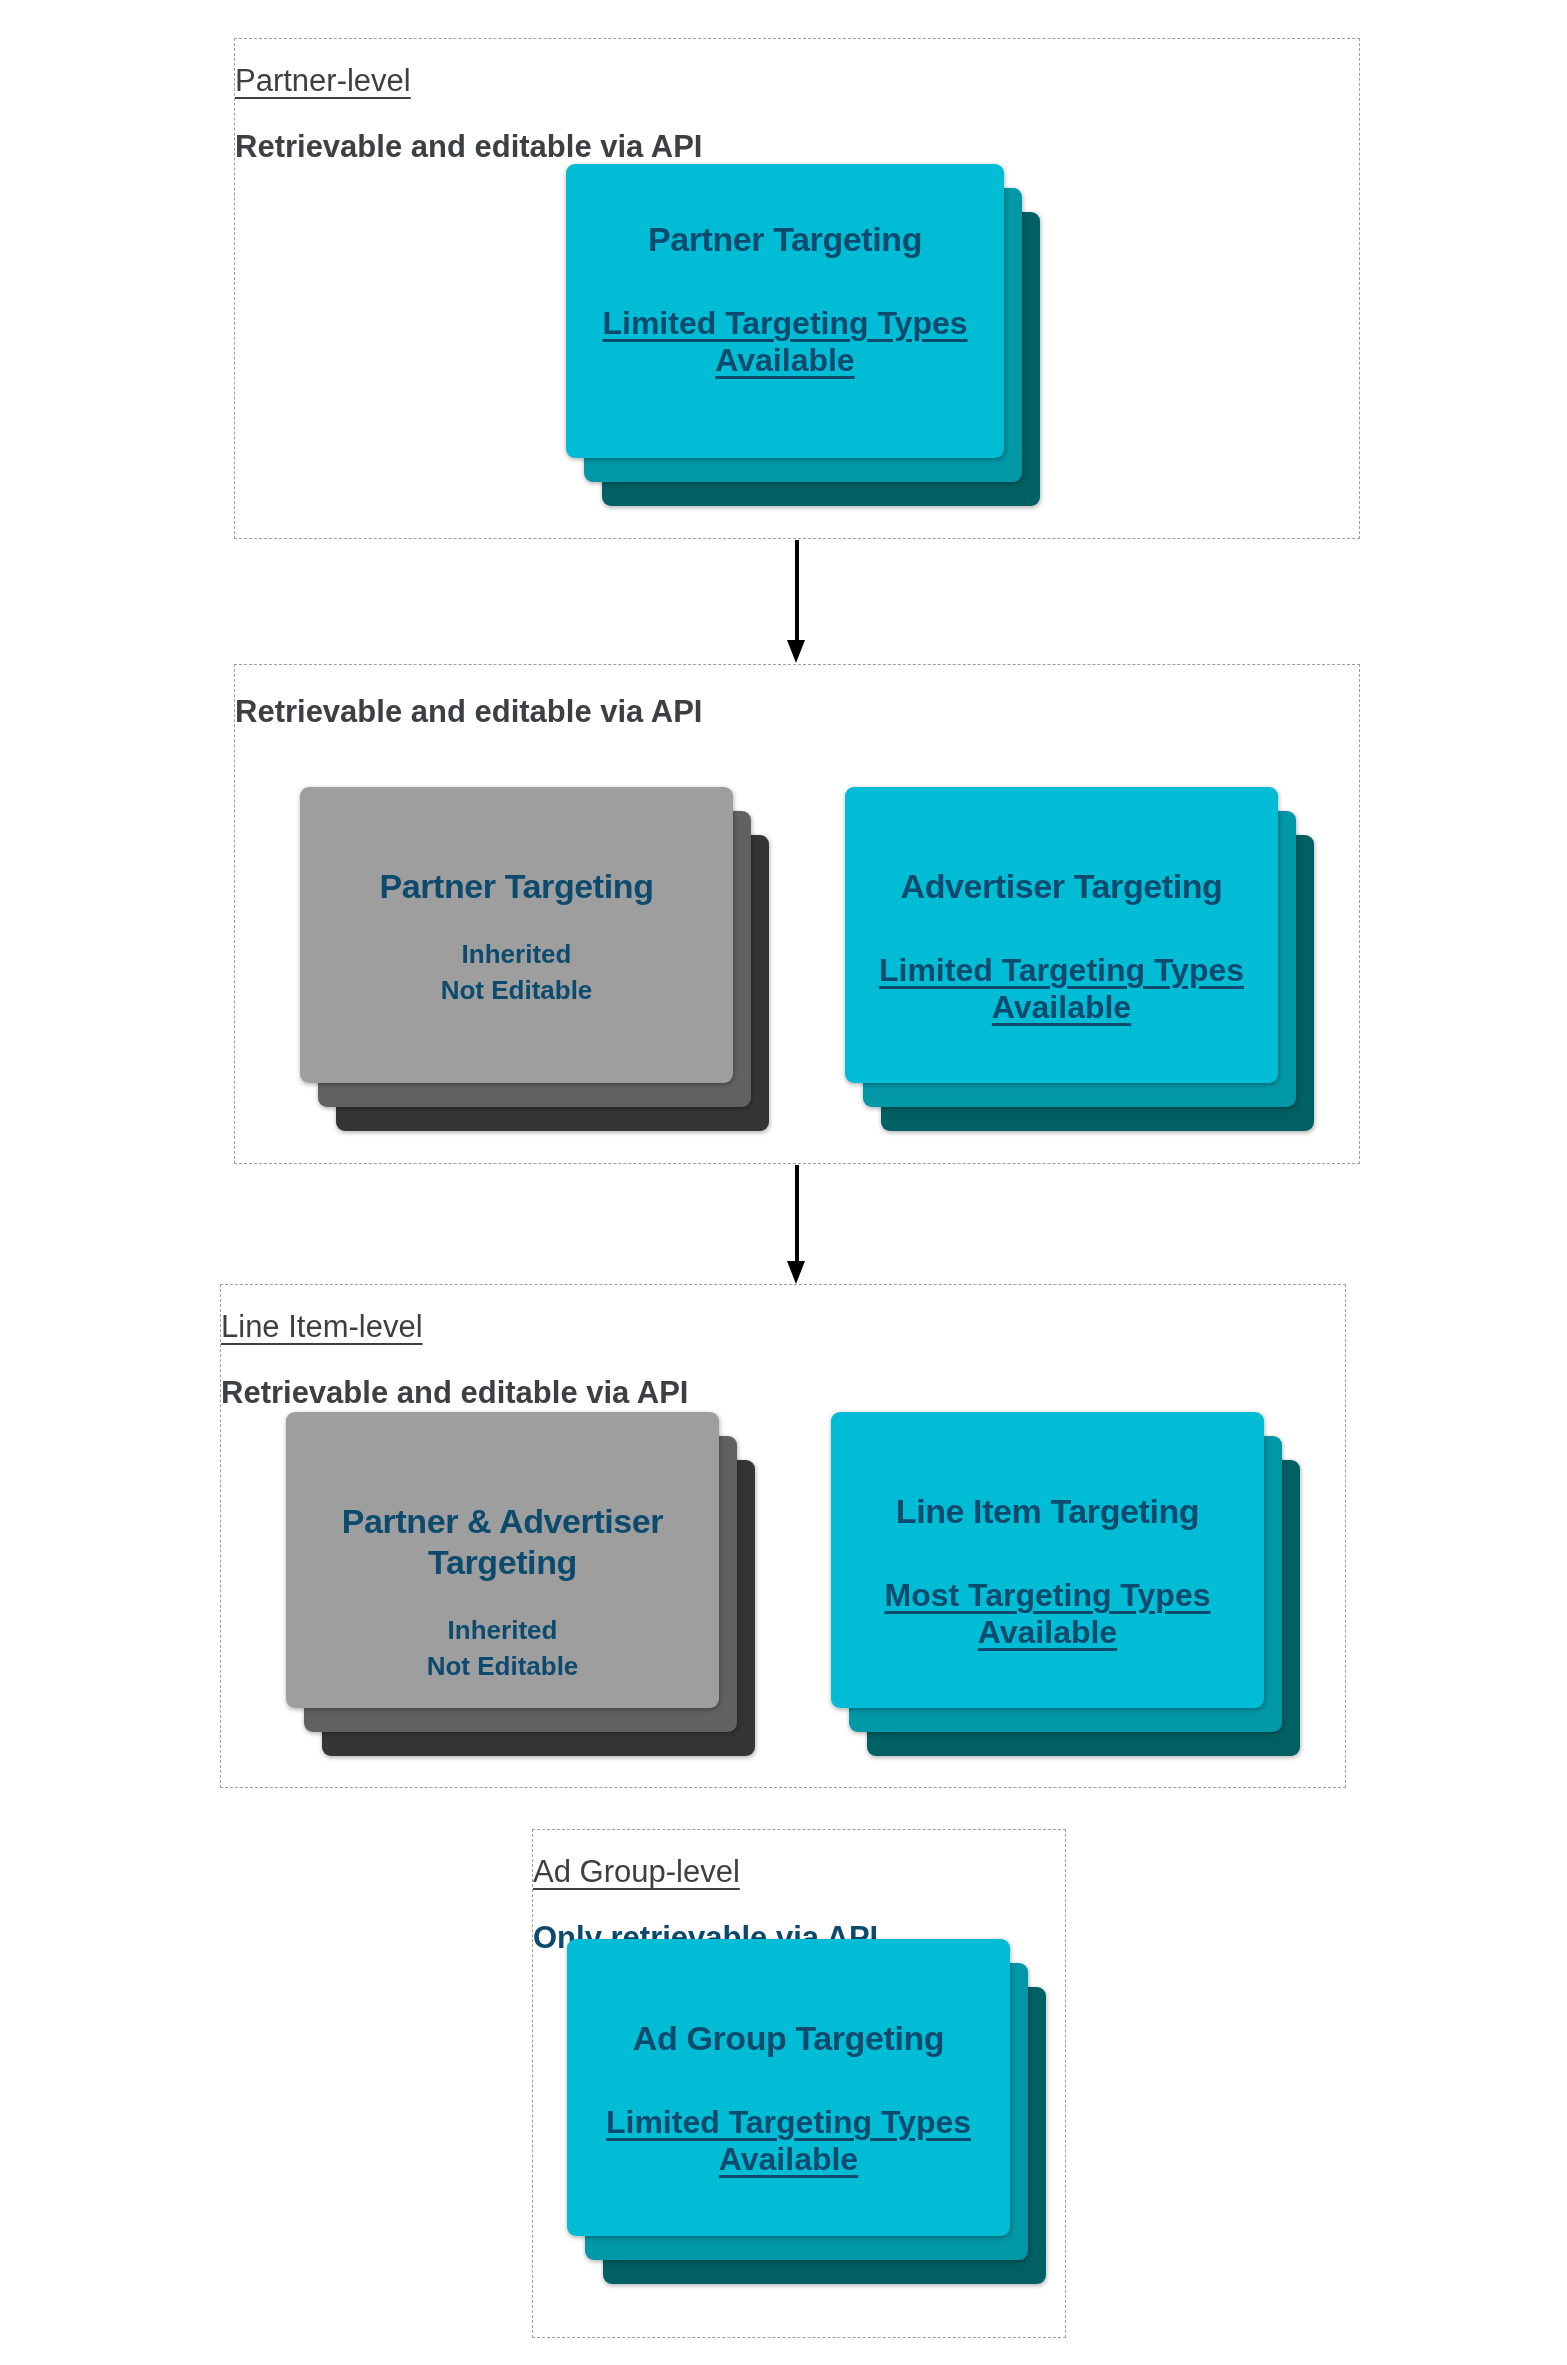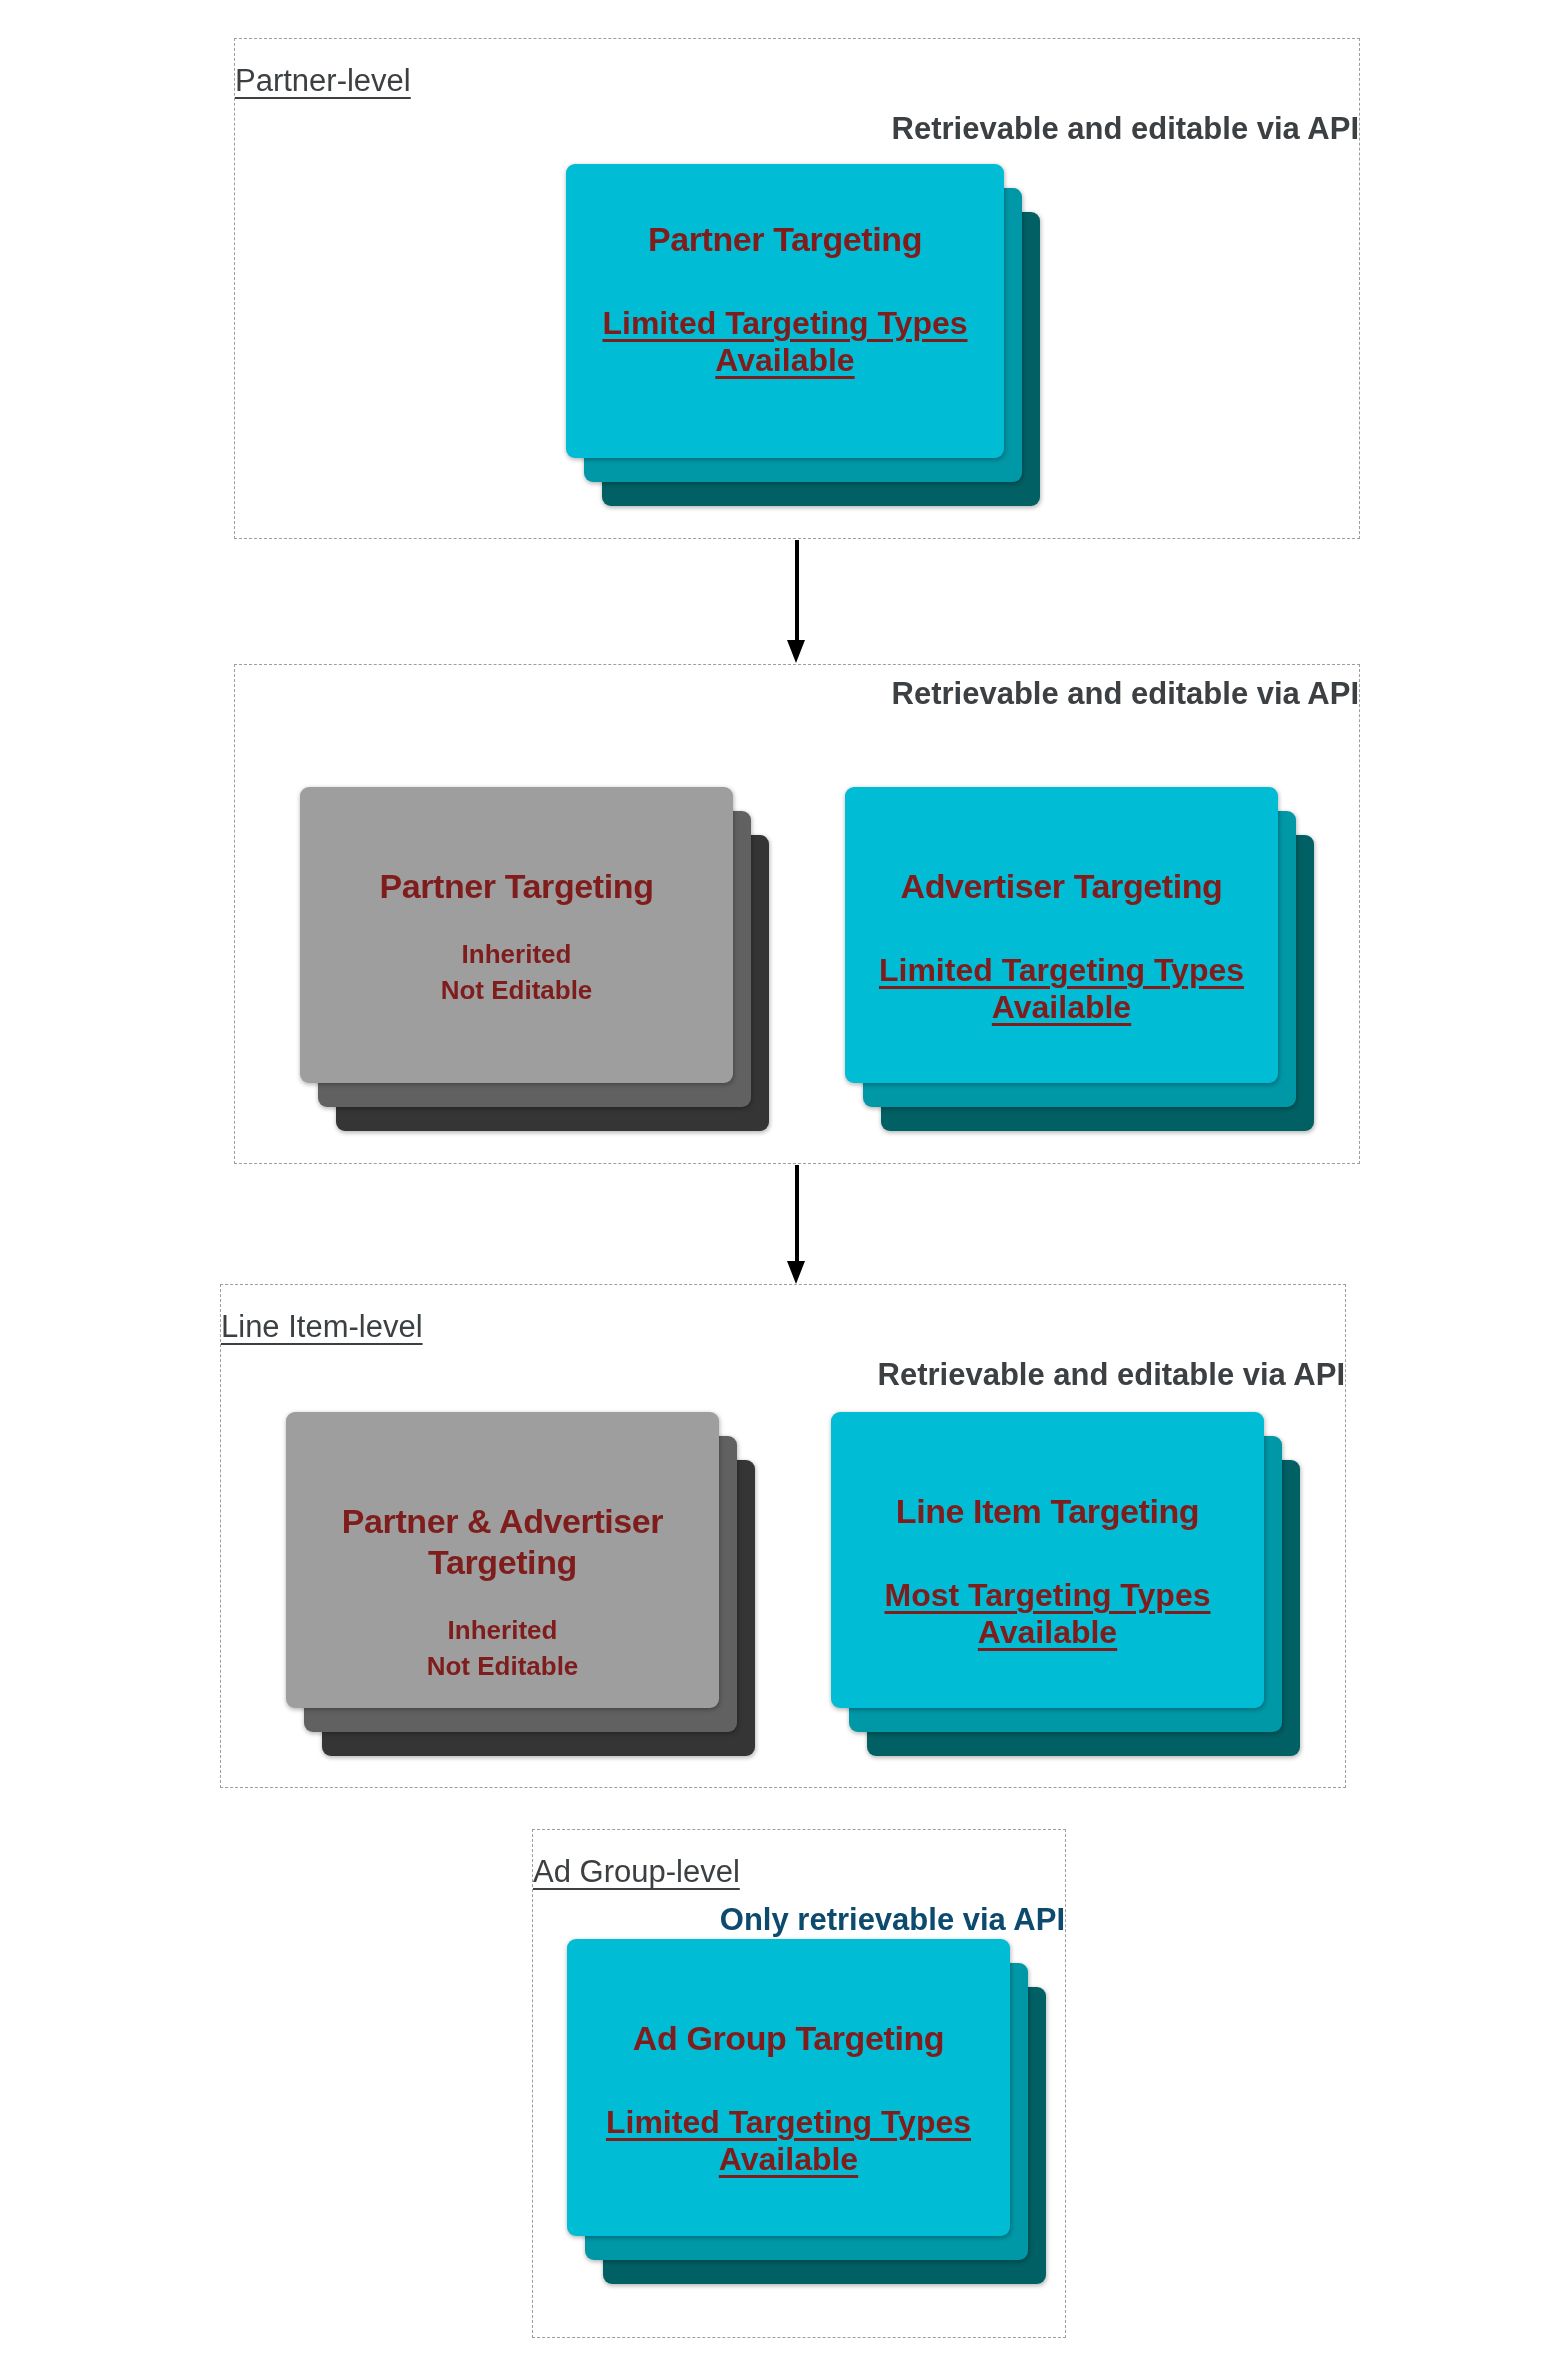--- a/index.html
+++ b/index.html
@@ -31,22 +31,22 @@
     text-align: left;
     font-size: 31px;
     font-weight: 400;
     line-height: 38px;
     color: #3C4043;
     text-decoration: underline;
     text-decoration-thickness: 1.8px;
     text-underline-offset: 6.3px;
   }
   .section-subtitle {
-    margin-top: 9px;
-    text-align: right;
+    margin-top: 27px;
+    text-align: left;
     font-size: 31px;
     font-weight: 700;
     line-height: 39px;
     color: #3C4043;
   }
   .section-subtitle.alert { color: #0c4a6e; }
 
   .stack { position: absolute; }
   .size-a { width: 438px; height: 294px; }  
   .size-b { width: 433px; height: 296px; }  
@@ -54,21 +54,21 @@
 
   .layer, .card {
     position: absolute;
     width: 100%;
     height: 100%;
     border-radius: 9px;
     box-shadow: 0.9px 1.8px 4.5px rgba(0,0,0,0.28);
   }
   .layer.l2 { left: 36px; top: 48px; }
   .layer.l1 { left: 18px; top: 24px; }
-  .card { left: 0; top: 0; box-sizing: border-box; text-align: center; color: #7f1d1d; padding: 0 25px; }
+  .card { left: 0; top: 0; box-sizing: border-box; text-align: center; color: #0c4a6e; padding: 0 25px; }
 
   .teal .card    { background: #00BCD4; }
   .teal .layer.l1 { background: #0097A7; }
   .teal .layer.l2 { background: #006064; }
   .gray .card    { background: #9E9E9E; }
   .gray .layer.l1 { background: #616161; }
   .gray .layer.l2 { background: #353535; }
 
   .pt-sm { padding-top: 55px; }   
   .pt-lg { padding-top: 79px; }   

